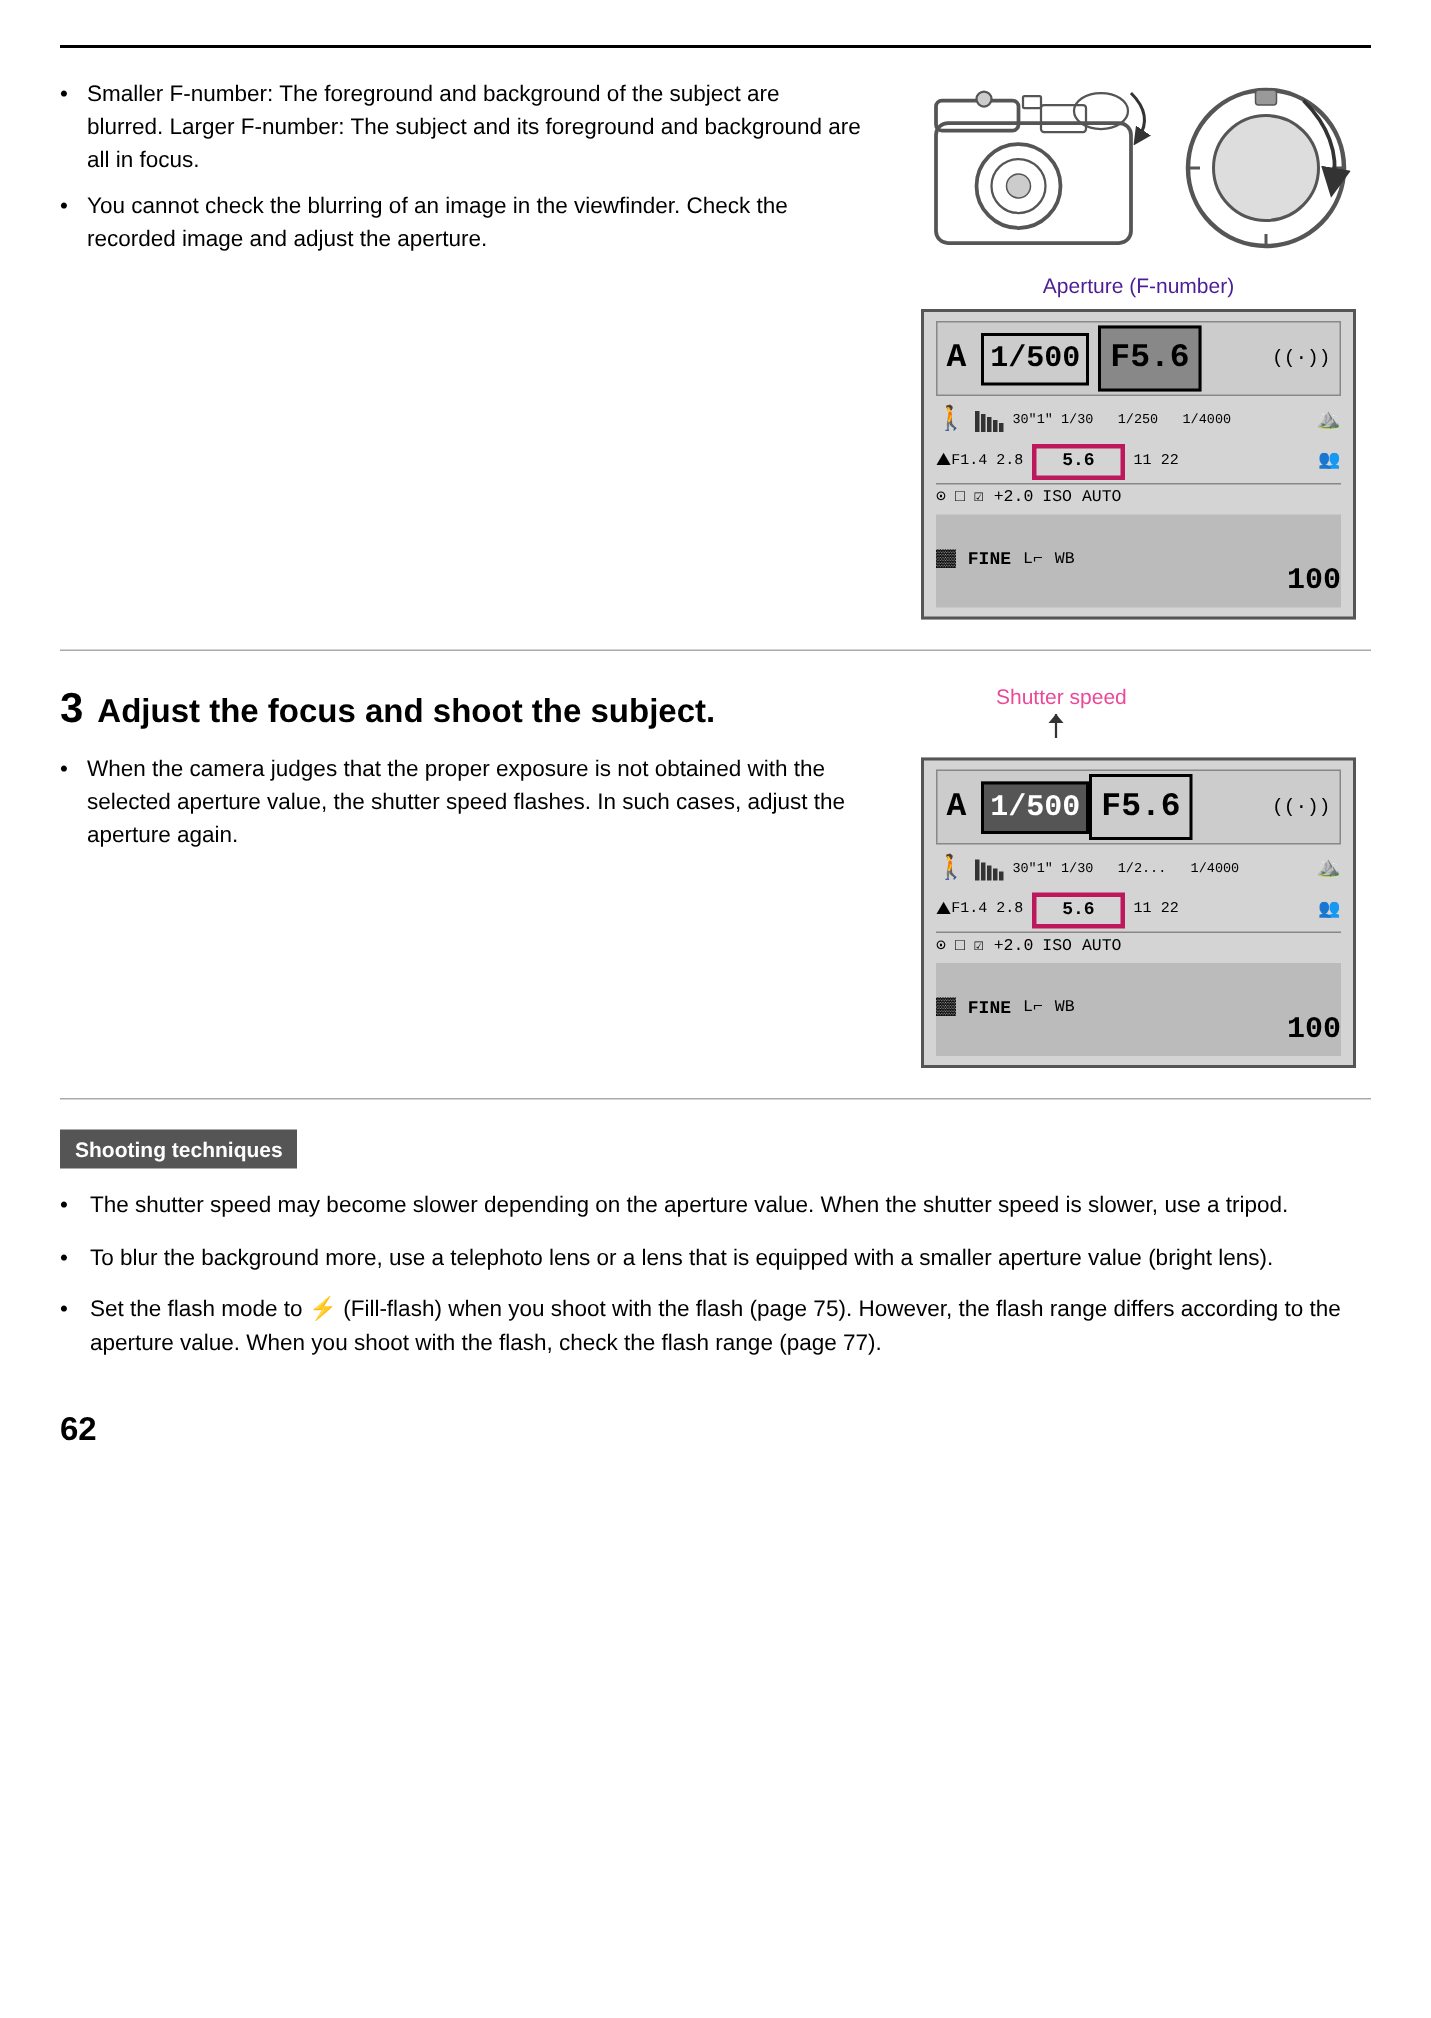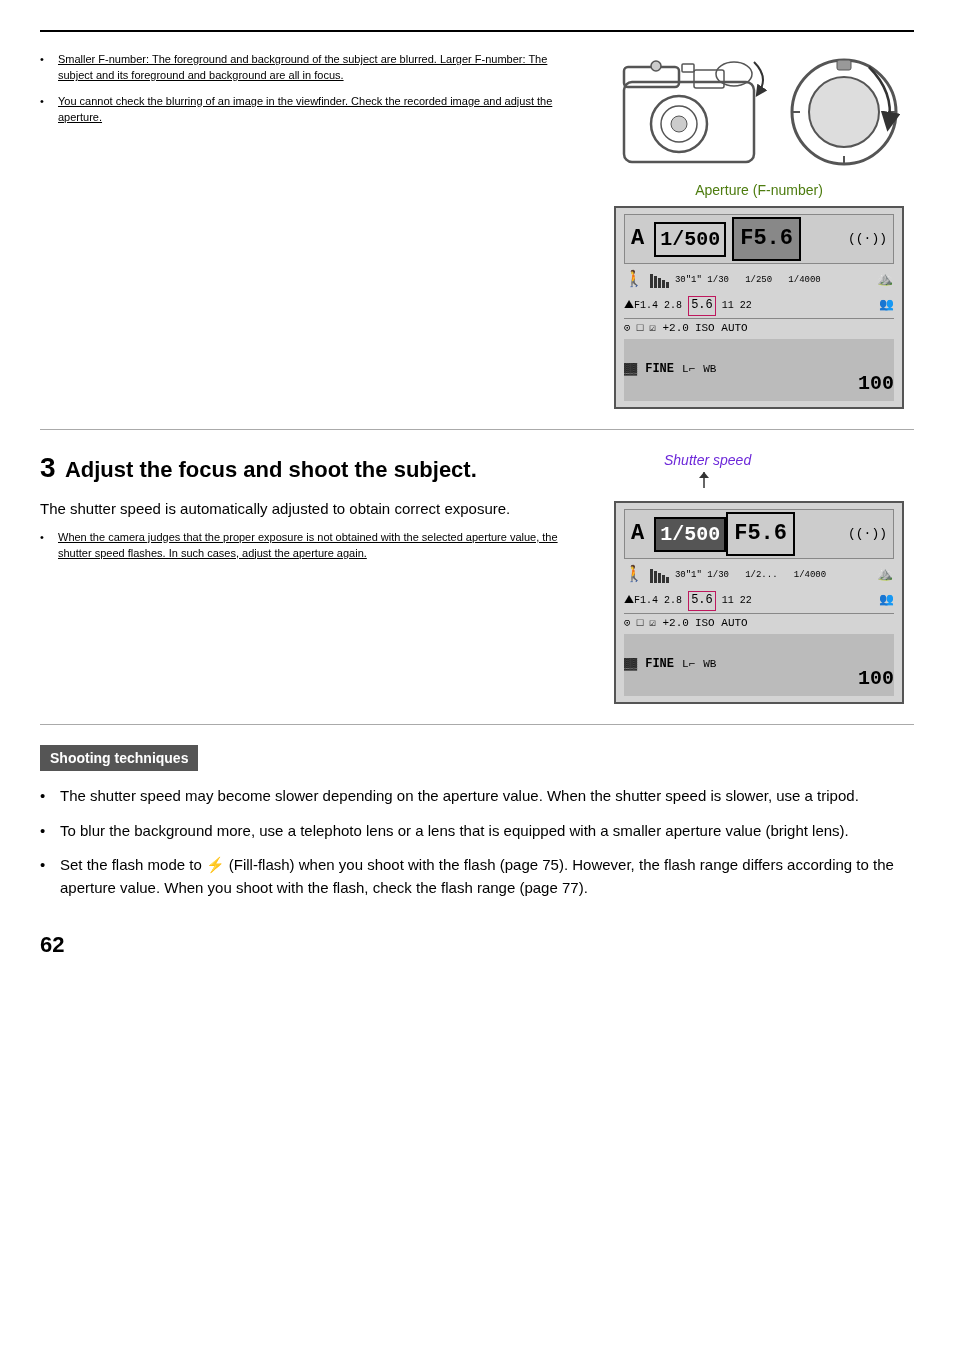--- a/index.html
+++ b/index.html
@@ -52,22 +52,21 @@
 
     .bullet-list {
       list-style: none;
       padding: 0;
     }
 
     .bullet-list li {
       padding-left: 18px;
       position: relative;
       margin-bottom: 10px;
-      font-size: 11px;
-      text-decoration: underline;
+      font-size: 15px;
     }
 
     .bullet-list li::before {
       content: "•";
       position: absolute;
       left: 0;
       top: 0;
     }
 
     
@@ -85,21 +84,21 @@
 
     .dial-svg {
       width: 120px;
       height: 120px;
     }
 
     .aperture-label {
       font-size: 14px;
       text-align: center;
       margin-bottom: 6px;
-      color: #4d7c0f;
+      color: #4c1d95;
     }
 
     
     .lcd-display {
       border: 2px solid #555;
       background: #d4d4d4;
       width: 290px;
       padding: 6px 8px;
       font-family: 'Courier New', monospace;
     }
@@ -189,23 +188,23 @@
 
     .lcd-fstops {
       display: flex;
       gap: 6px;
       align-items: center;
       font-size: 10px;
     }
 
     .fstop-highlighted {
       font-size: 12px;
-      font-weight: normal;
-      border: 1px solid #be185d;
-      padding: 0 2px;
+      font-weight: bold;
+      border: 3px solid #be185d;
+      padding: 0 17px;
     }
 
     .lcd-row4 {
       display: flex;
       align-items: center;
       padding: 2px 0;
       border-top: 1px solid #888;
       font-size: 11px;
       gap: 6px;
     }
@@ -283,24 +282,23 @@
     .page-number {
       font-size: 22px;
       font-weight: bold;
       margin-top: 30px;
     }
 
     .shutter-label {
       font-size: 14px;
       text-align: left;
       margin-bottom: 6px;
-      color: #6d28d9;
+      color: #ec4899;
       width: 100%;
       padding-left: 60px;
-      font-style: italic;
     }
 
     .step-para {
       font-size: 15px;
       margin-bottom: 10px;
       margin-left: 0;
     }
   </style>
 </head>
 <body>
@@ -417,21 +415,20 @@
 </div>
 
 <div class="mid-rule"></div>
 
 <div class="section">
   <div class="section-left">
     <div class="step-heading">
       <span class="step-num">3</span>
       <span>Adjust the focus and shoot the subject.</span>
     </div>
-    <p class="step-para">The shutter speed is automatically adjusted to obtain correct exposure.</p>
     <ul class="bullet-list">
       <li>When the camera judges that the proper exposure is not obtained with the selected aperture value, the shutter speed flashes. In such cases, adjust the aperture again.</li>
     </ul>
   </div>
   <div class="section-right">
     <div class="shutter-label">
       <span>Shutter speed</span>
       <br>
       
       <svg width="80" height="20">

